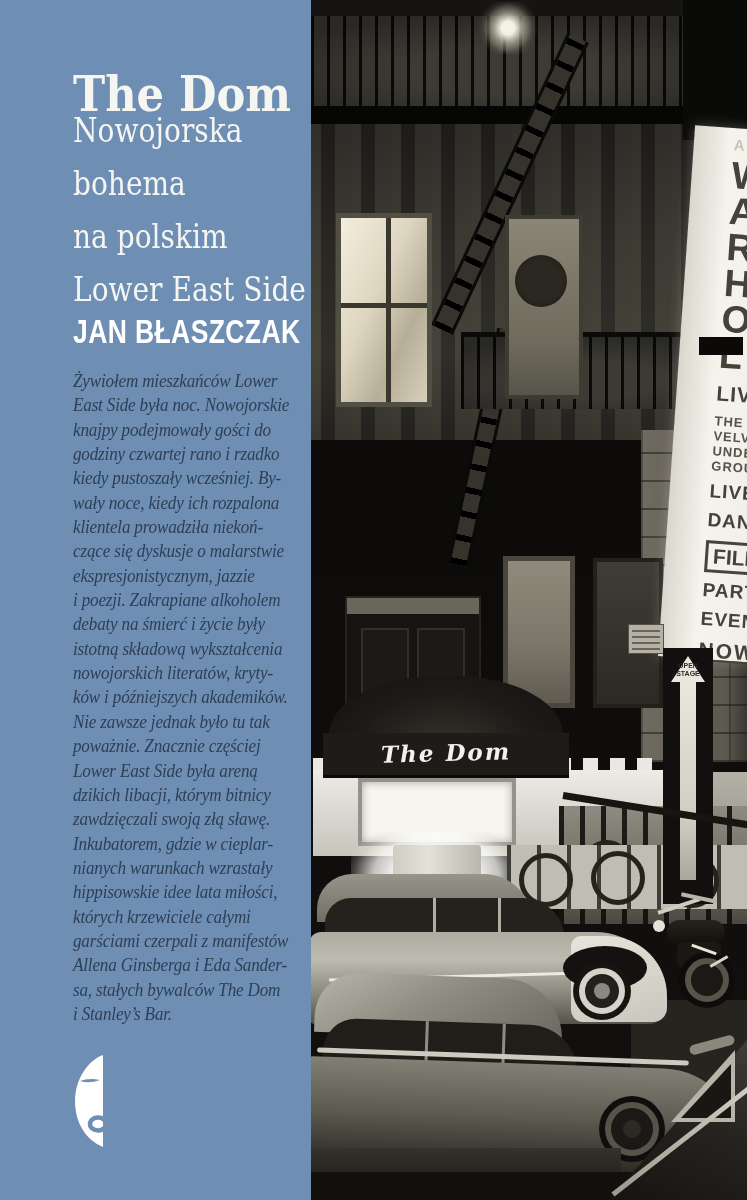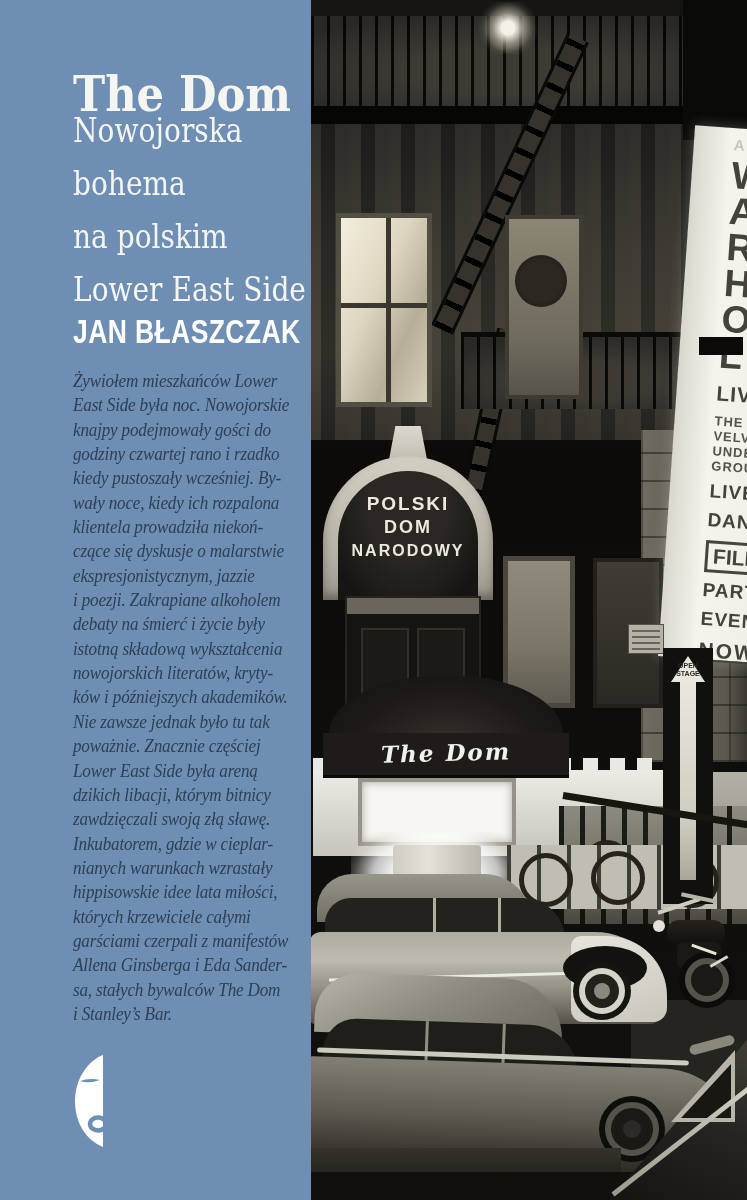--- a/index.html
+++ b/index.html
@@ -187,30 +187,20 @@
 
     <div class="winlit" style="left:25px;top:213px;width:86px;height:184px;">
       <div class="abs mull-h"></div>
       <div class="abs mull-v"></div>
     </div>
     <div class="winmid" style="left:194px;top:215px;width:70px;height:176px;">
       <div class="abs fan"></div>
     </div>
 
     <div class="stones" style="left:330px;top:430px;width:106px;height:332px;"></div>
-    <div style="left:12px;top:428px;width:170px;height:172px;">
-      <div class="abs keystone"></div>
-      <div class="abs arch-ring"></div>
-      <div class="abs arch-dark"></div>
-      <div class="abs arch-text">
-        <div class="at1">POLSKI</div>
-        <div class="at2">DOM</div>
-        <div class="at3">NARODOWY</div>
-      </div>
-    </div>
     <div class="door-arch" style="left:34px;top:596px;width:132px;height:104px;">
       <div class="abs transom"></div>
       <div class="abs dpanel" style="left:14px;"></div>
       <div class="abs dpanel" style="left:70px;"></div>
     </div>
     <div class="winA" style="left:192px;top:556px;width:62px;height:142px;"></div>
     <div class="winB" style="left:282px;top:558px;width:62px;height:142px;"></div>
 
     <div class="banner" style="left:347px;top:124px;width:122px;height:532px;z-index:2;">
       <div class="b-in">

